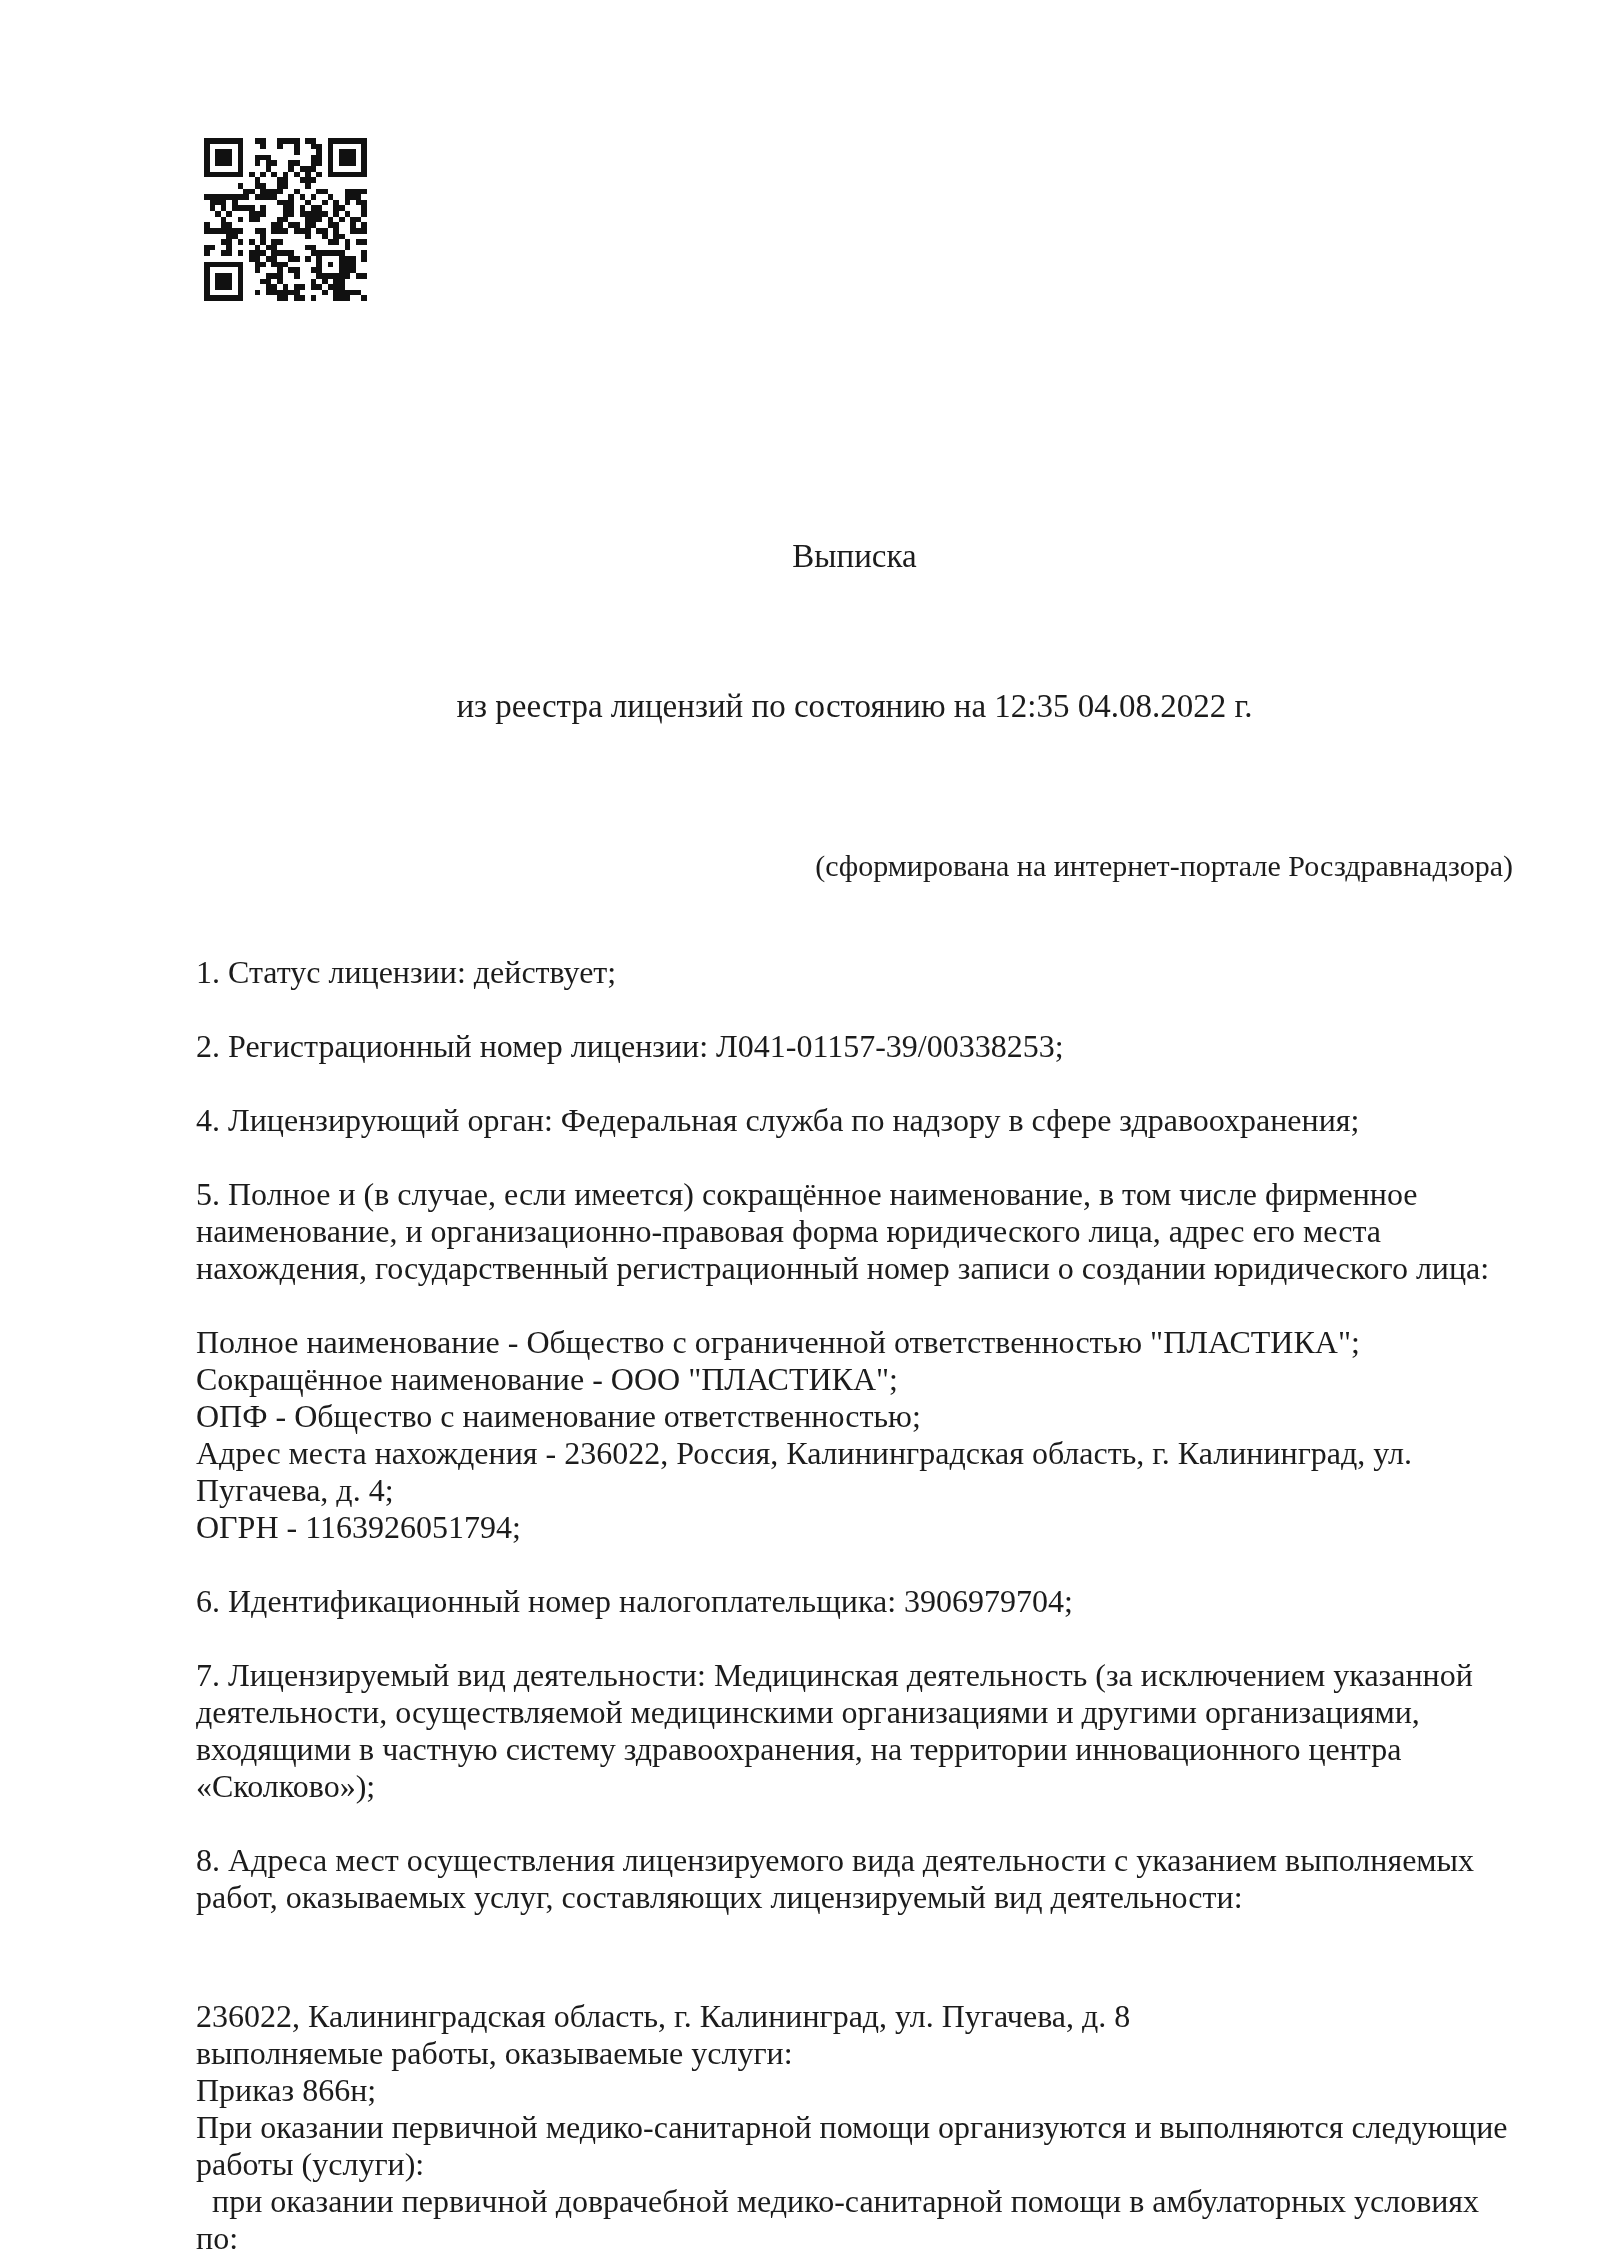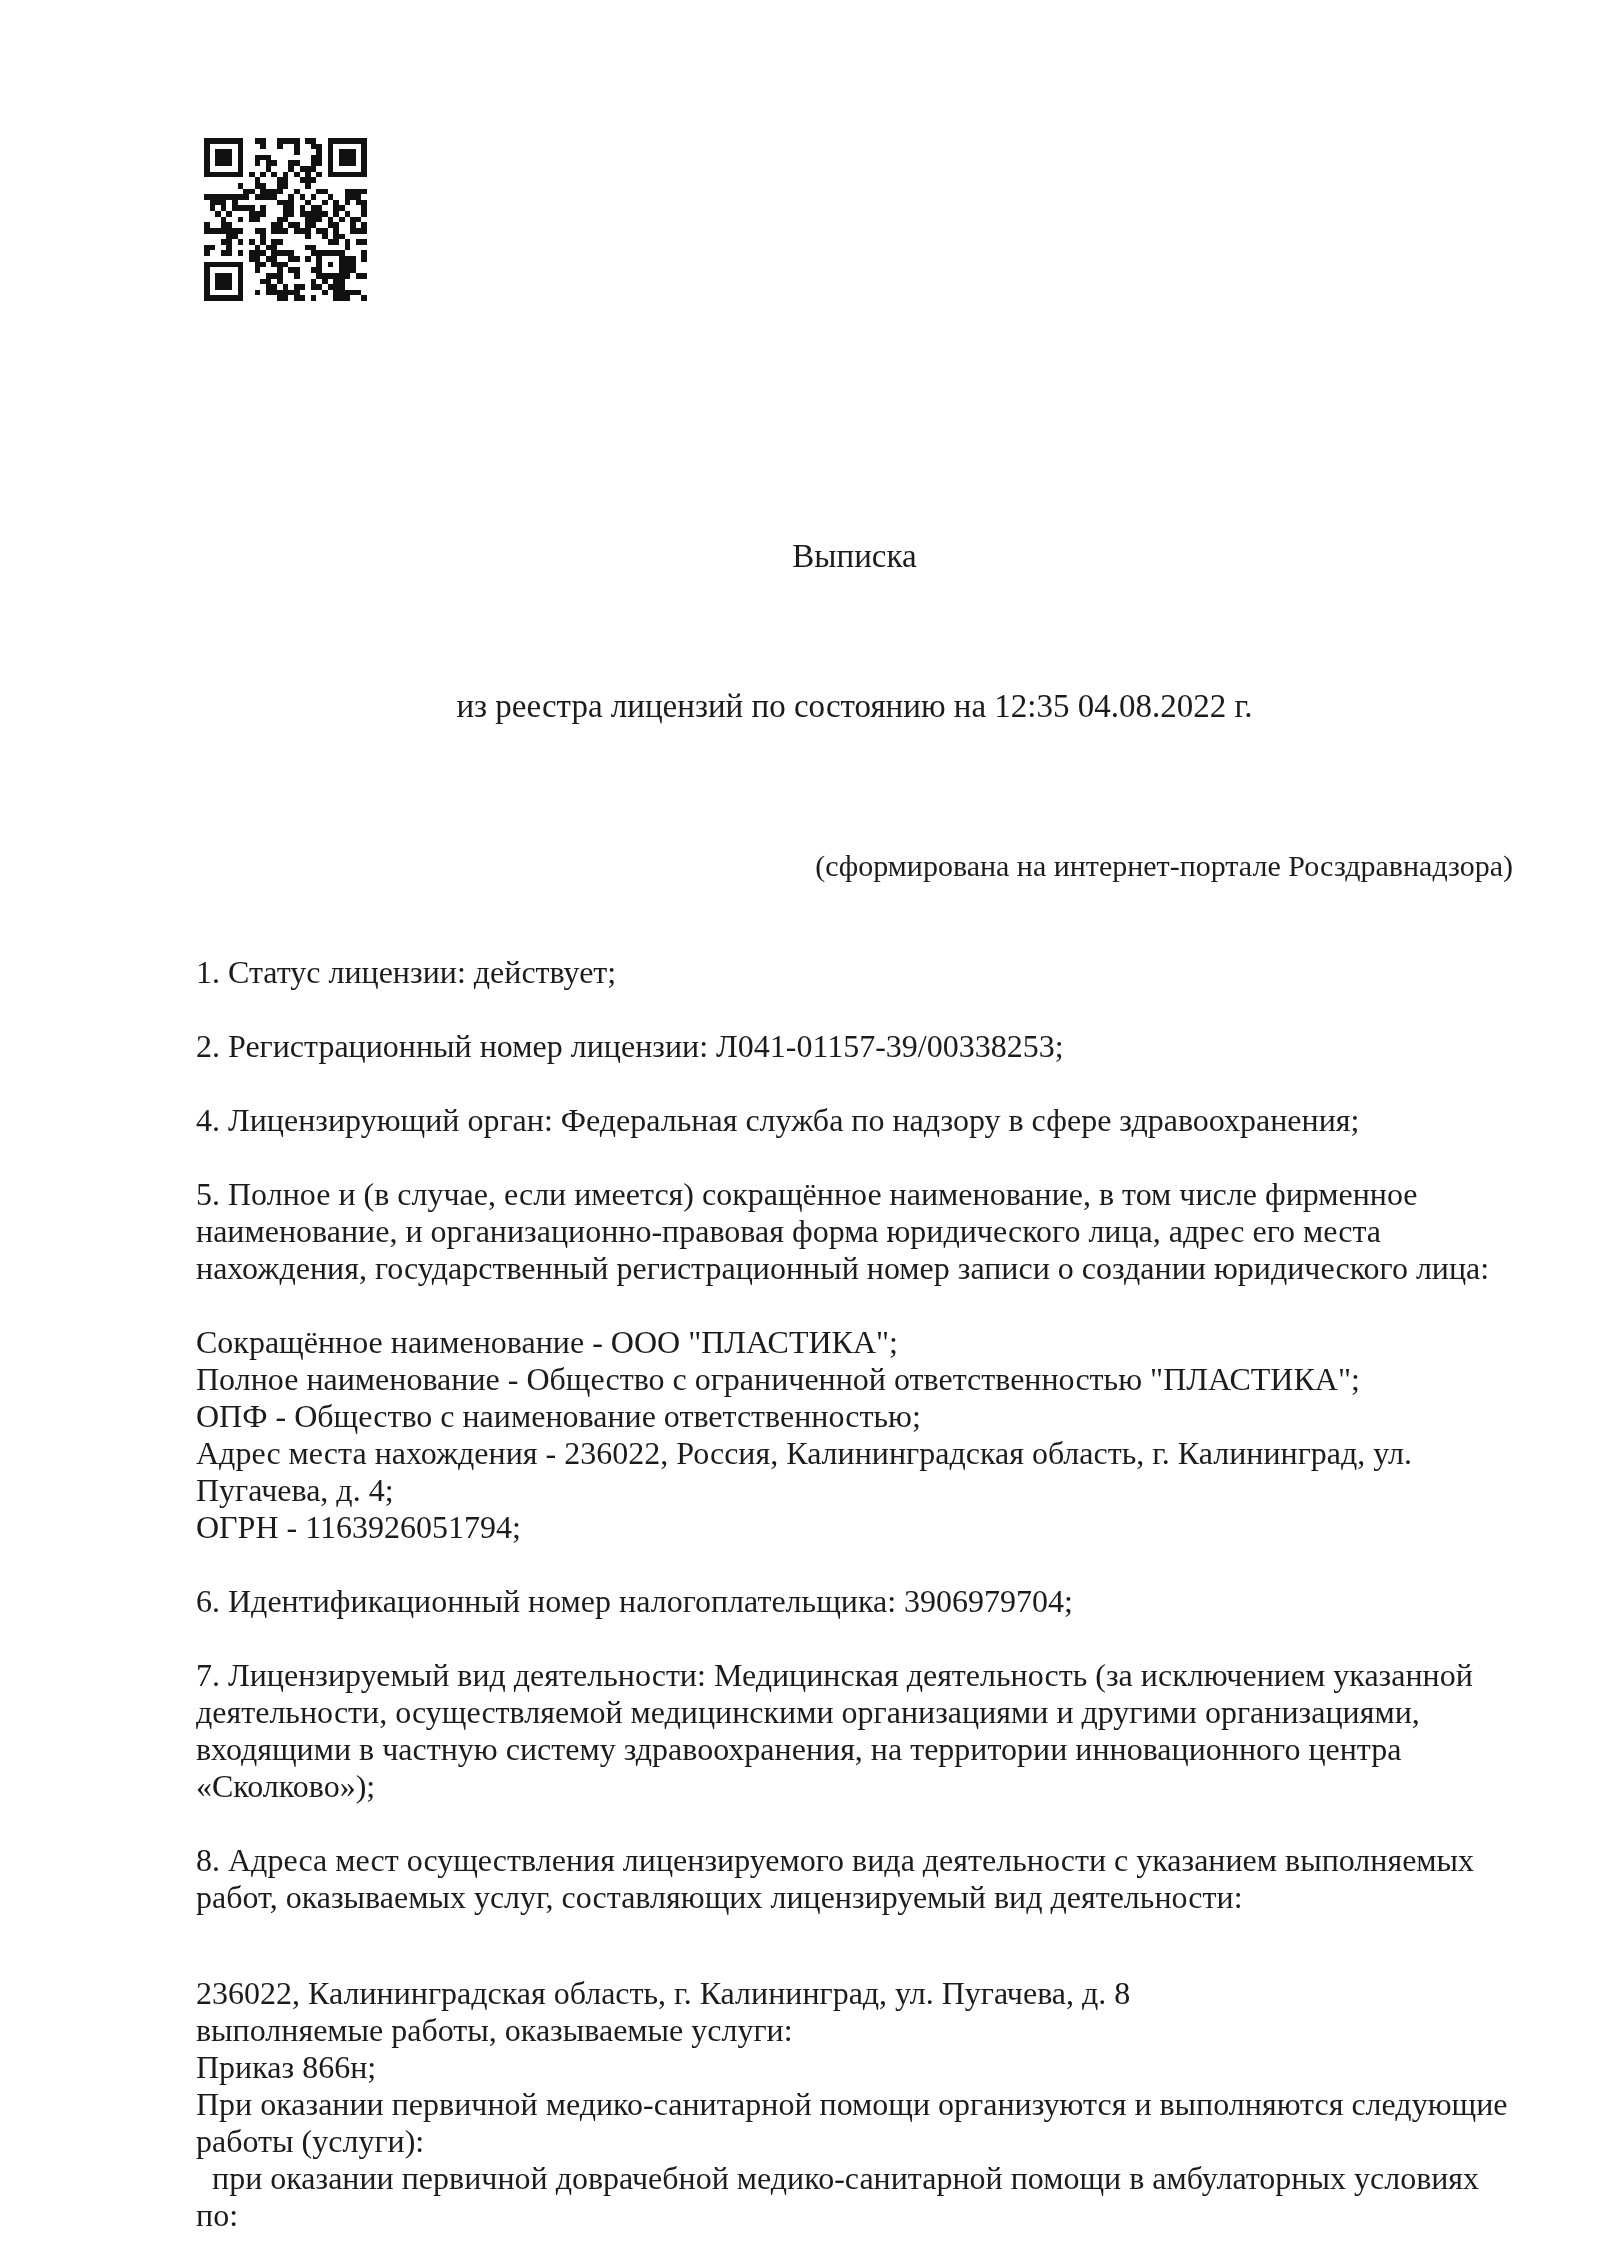--- a/index.html
+++ b/index.html
@@ -45,21 +45,21 @@
   .body-text {
     margin-top: 70px;
     font-size: 32px;
     line-height: 37px;
   }
   .para {
     margin: 0 0 37px 0;
     white-space: pre-wrap;
   }
   .para:last-child { margin-bottom: 0; }
-  .para.big-gap-after { margin-bottom: 59px; }
+  .para.big-gap-after { margin-bottom: 82px; }
   .lines div {
     white-space: pre-wrap;
   }
 </style>
 </head>
 <body>
 
 <div class="page">
   <div class="content">
 
@@ -473,21 +473,21 @@
       <div>из реестра лицензий по состоянию на 12:35 04.08.2022 г.</div>
     </div>
 
     <div class="gen-note">(сформирована на интернет-портале Росздравнадзора)</div>
 
     <div class="body-text">
       <div class="para">1. Статус лицензии: действует;</div>
       <div class="para">2. Регистрационный номер лицензии: Л041-01157-39/00338253;</div>
       <div class="para">4. Лицензирующий орган: Федеральная служба по надзору в сфере здравоохранения;</div>
       <div class="para">5. Полное и (в случае, если имеется) сокращённое наименование, в том числе фирменное наименование, и организационно-правовая форма юридического лица, адрес его места нахождения, государственный регистрационный номер записи о создании юридического лица:</div>
-      <div class="para lines"><div>Сокращённое наименование - ООО "ПЛАСТИКА";</div><div>Полное наименование - Общество с ограниченной ответственностью "ПЛАСТИКА";</div><div>ОПФ - Общество с наименование ответственностью;</div><div>Адрес места нахождения - 236022, Россия, Калининградская область, г. Калининград, ул. Пугачева, д. 4;</div><div>ОГРН - 1163926051794;</div></div>
+      <div class="para lines"><div>Полное наименование - Общество с ограниченной ответственностью "ПЛАСТИКА";</div><div>Сокращённое наименование - ООО "ПЛАСТИКА";</div><div>ОПФ - Общество с наименование ответственностью;</div><div>Адрес места нахождения - 236022, Россия, Калининградская область, г. Калининград, ул. Пугачева, д. 4;</div><div>ОГРН - 1163926051794;</div></div>
       <div class="para">6. Идентификационный номер налогоплательщика: 3906979704;</div>
       <div class="para">7. Лицензируемый вид деятельности: Медицинская деятельность (за исключением указанной деятельности, осуществляемой медицинскими организациями и другими организациями, входящими в частную систему здравоохранения, на территории инновационного центра «Сколково»);</div>
       <div class="para big-gap-after">8. Адреса мест осуществления лицензируемого вида деятельности с указанием выполняемых работ, оказываемых услуг, составляющих лицензируемый вид деятельности:</div>
       <div class="para lines"><div>236022, Калининградская область, г. Калининград, ул. Пугачева, д. 8</div><div>выполняемые работы, оказываемые услуги:</div><div>Приказ 866н;</div><div>При оказании первичной медико-санитарной помощи организуются и выполняются следующие работы (услуги):</div><div>  при оказании первичной доврачебной медико-санитарной помощи в амбулаторных условиях по:</div></div>
     </div>
 
   </div>
 </div>
 
 </body></html>

